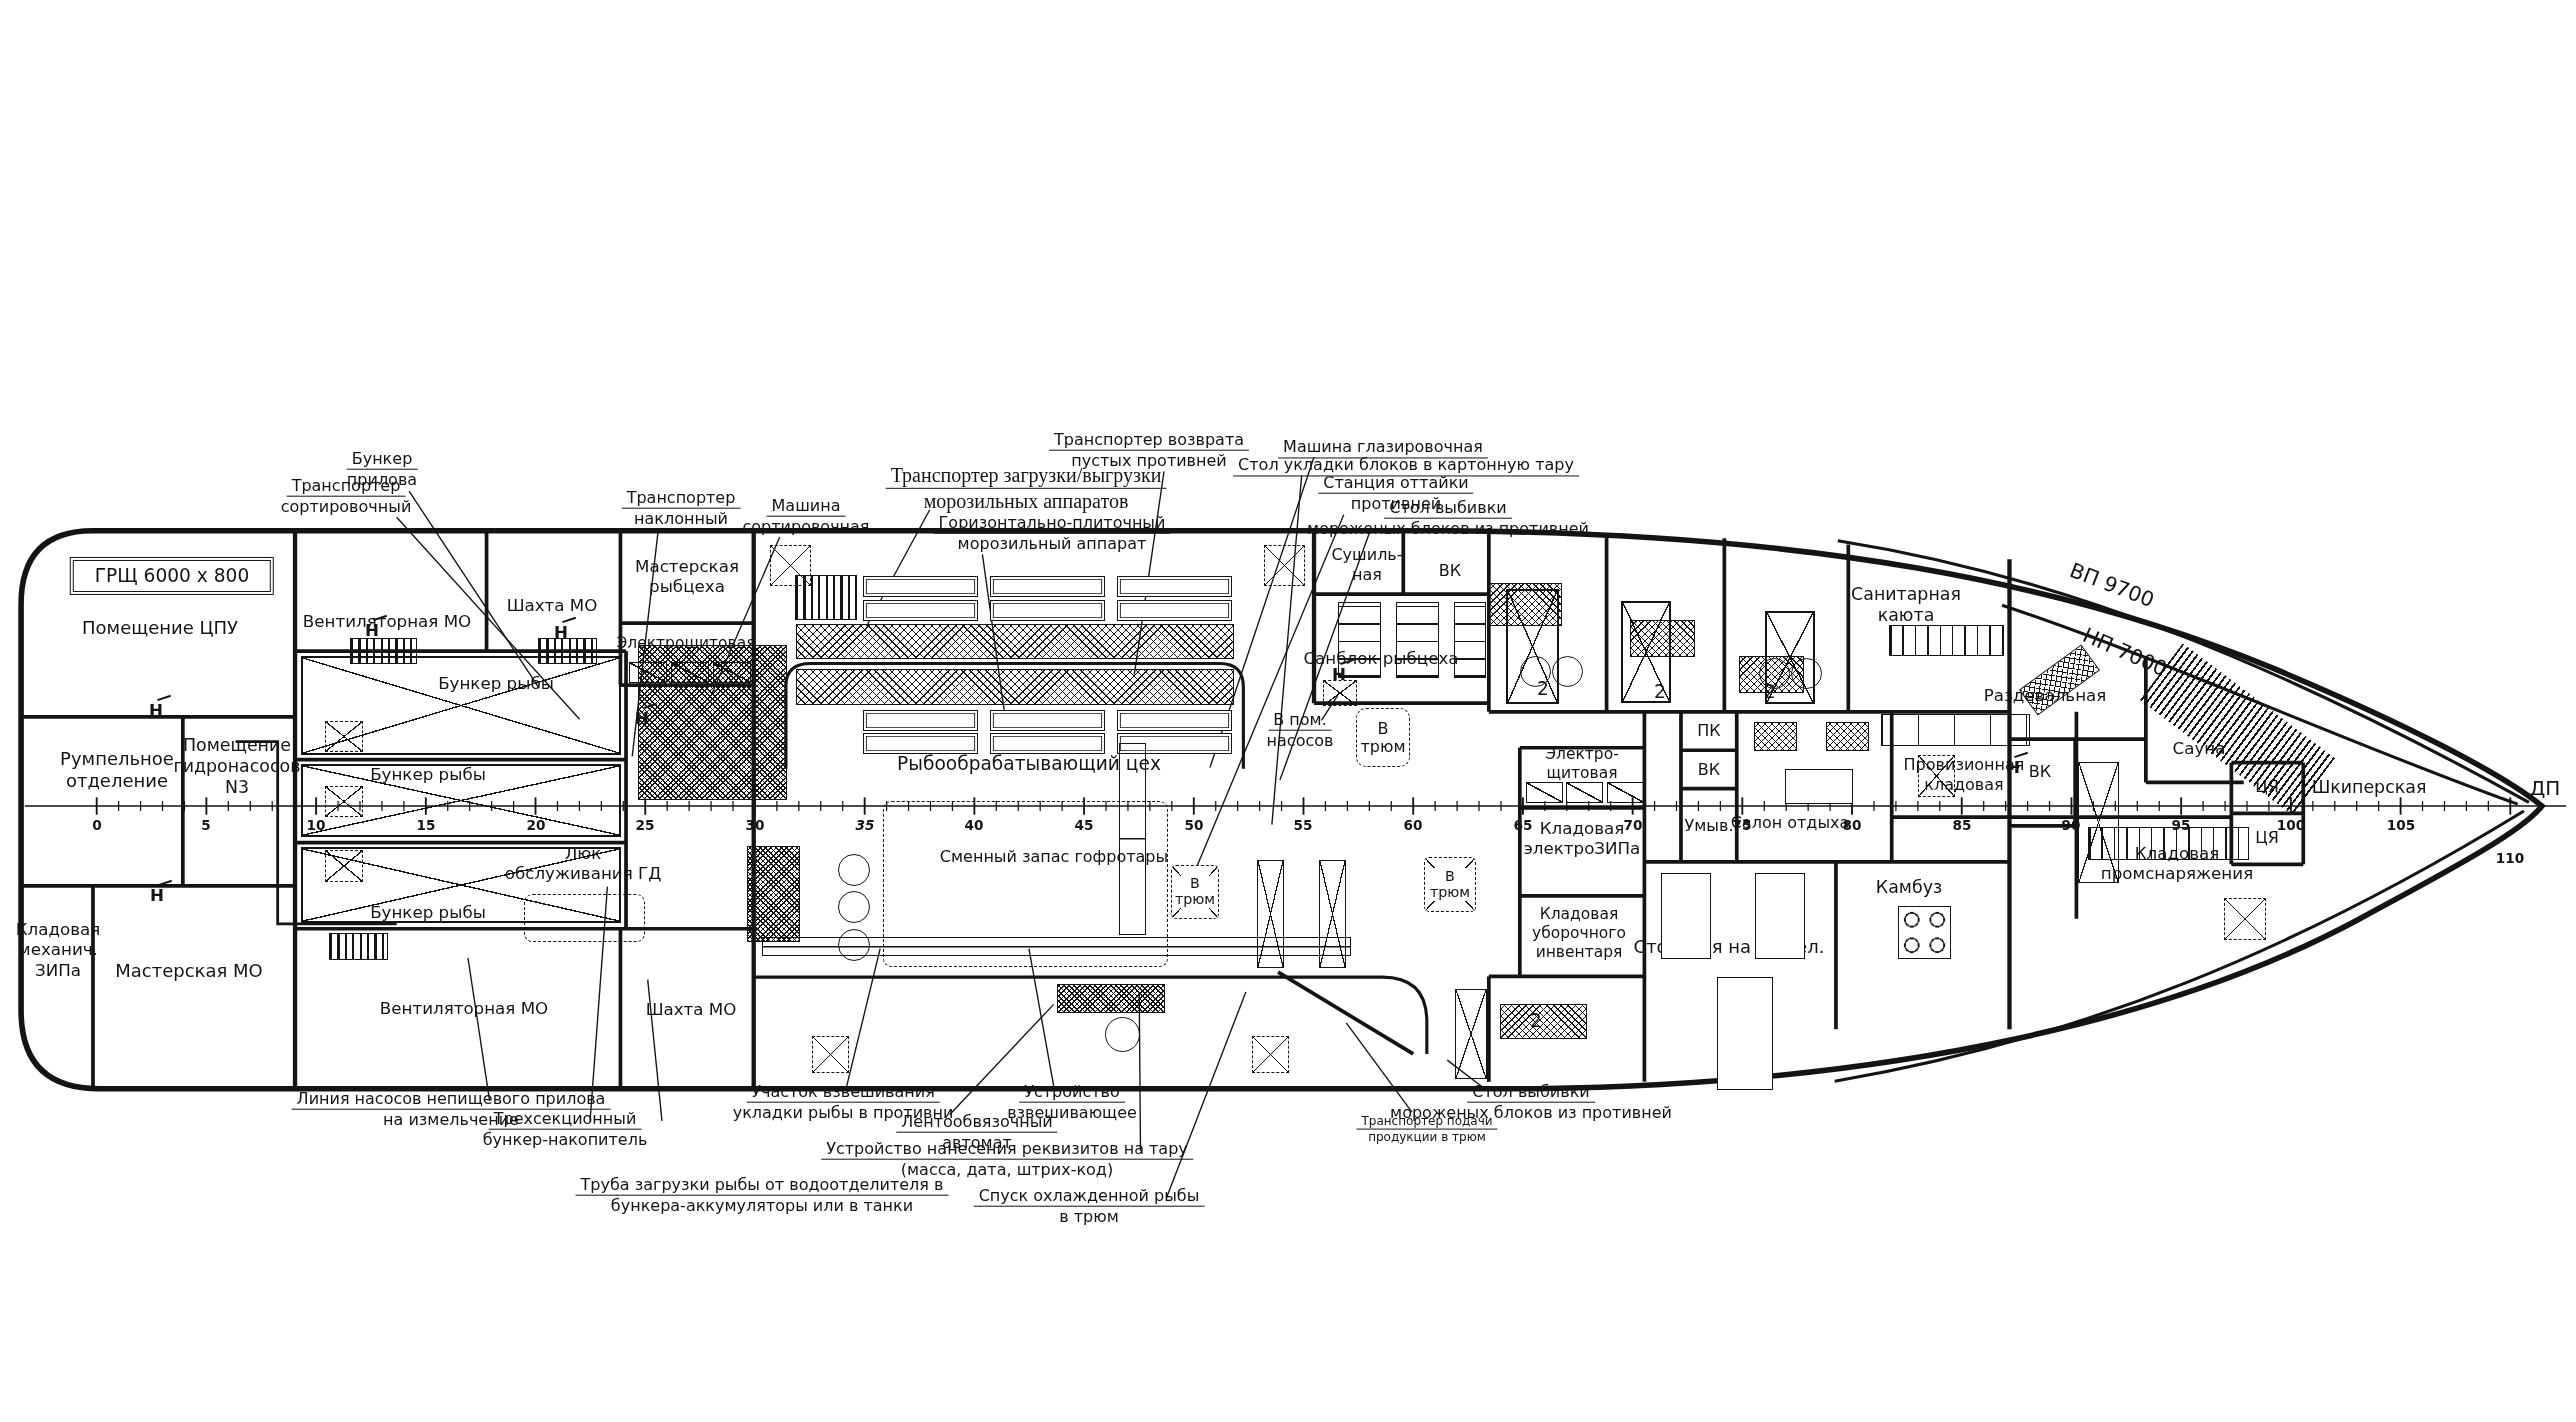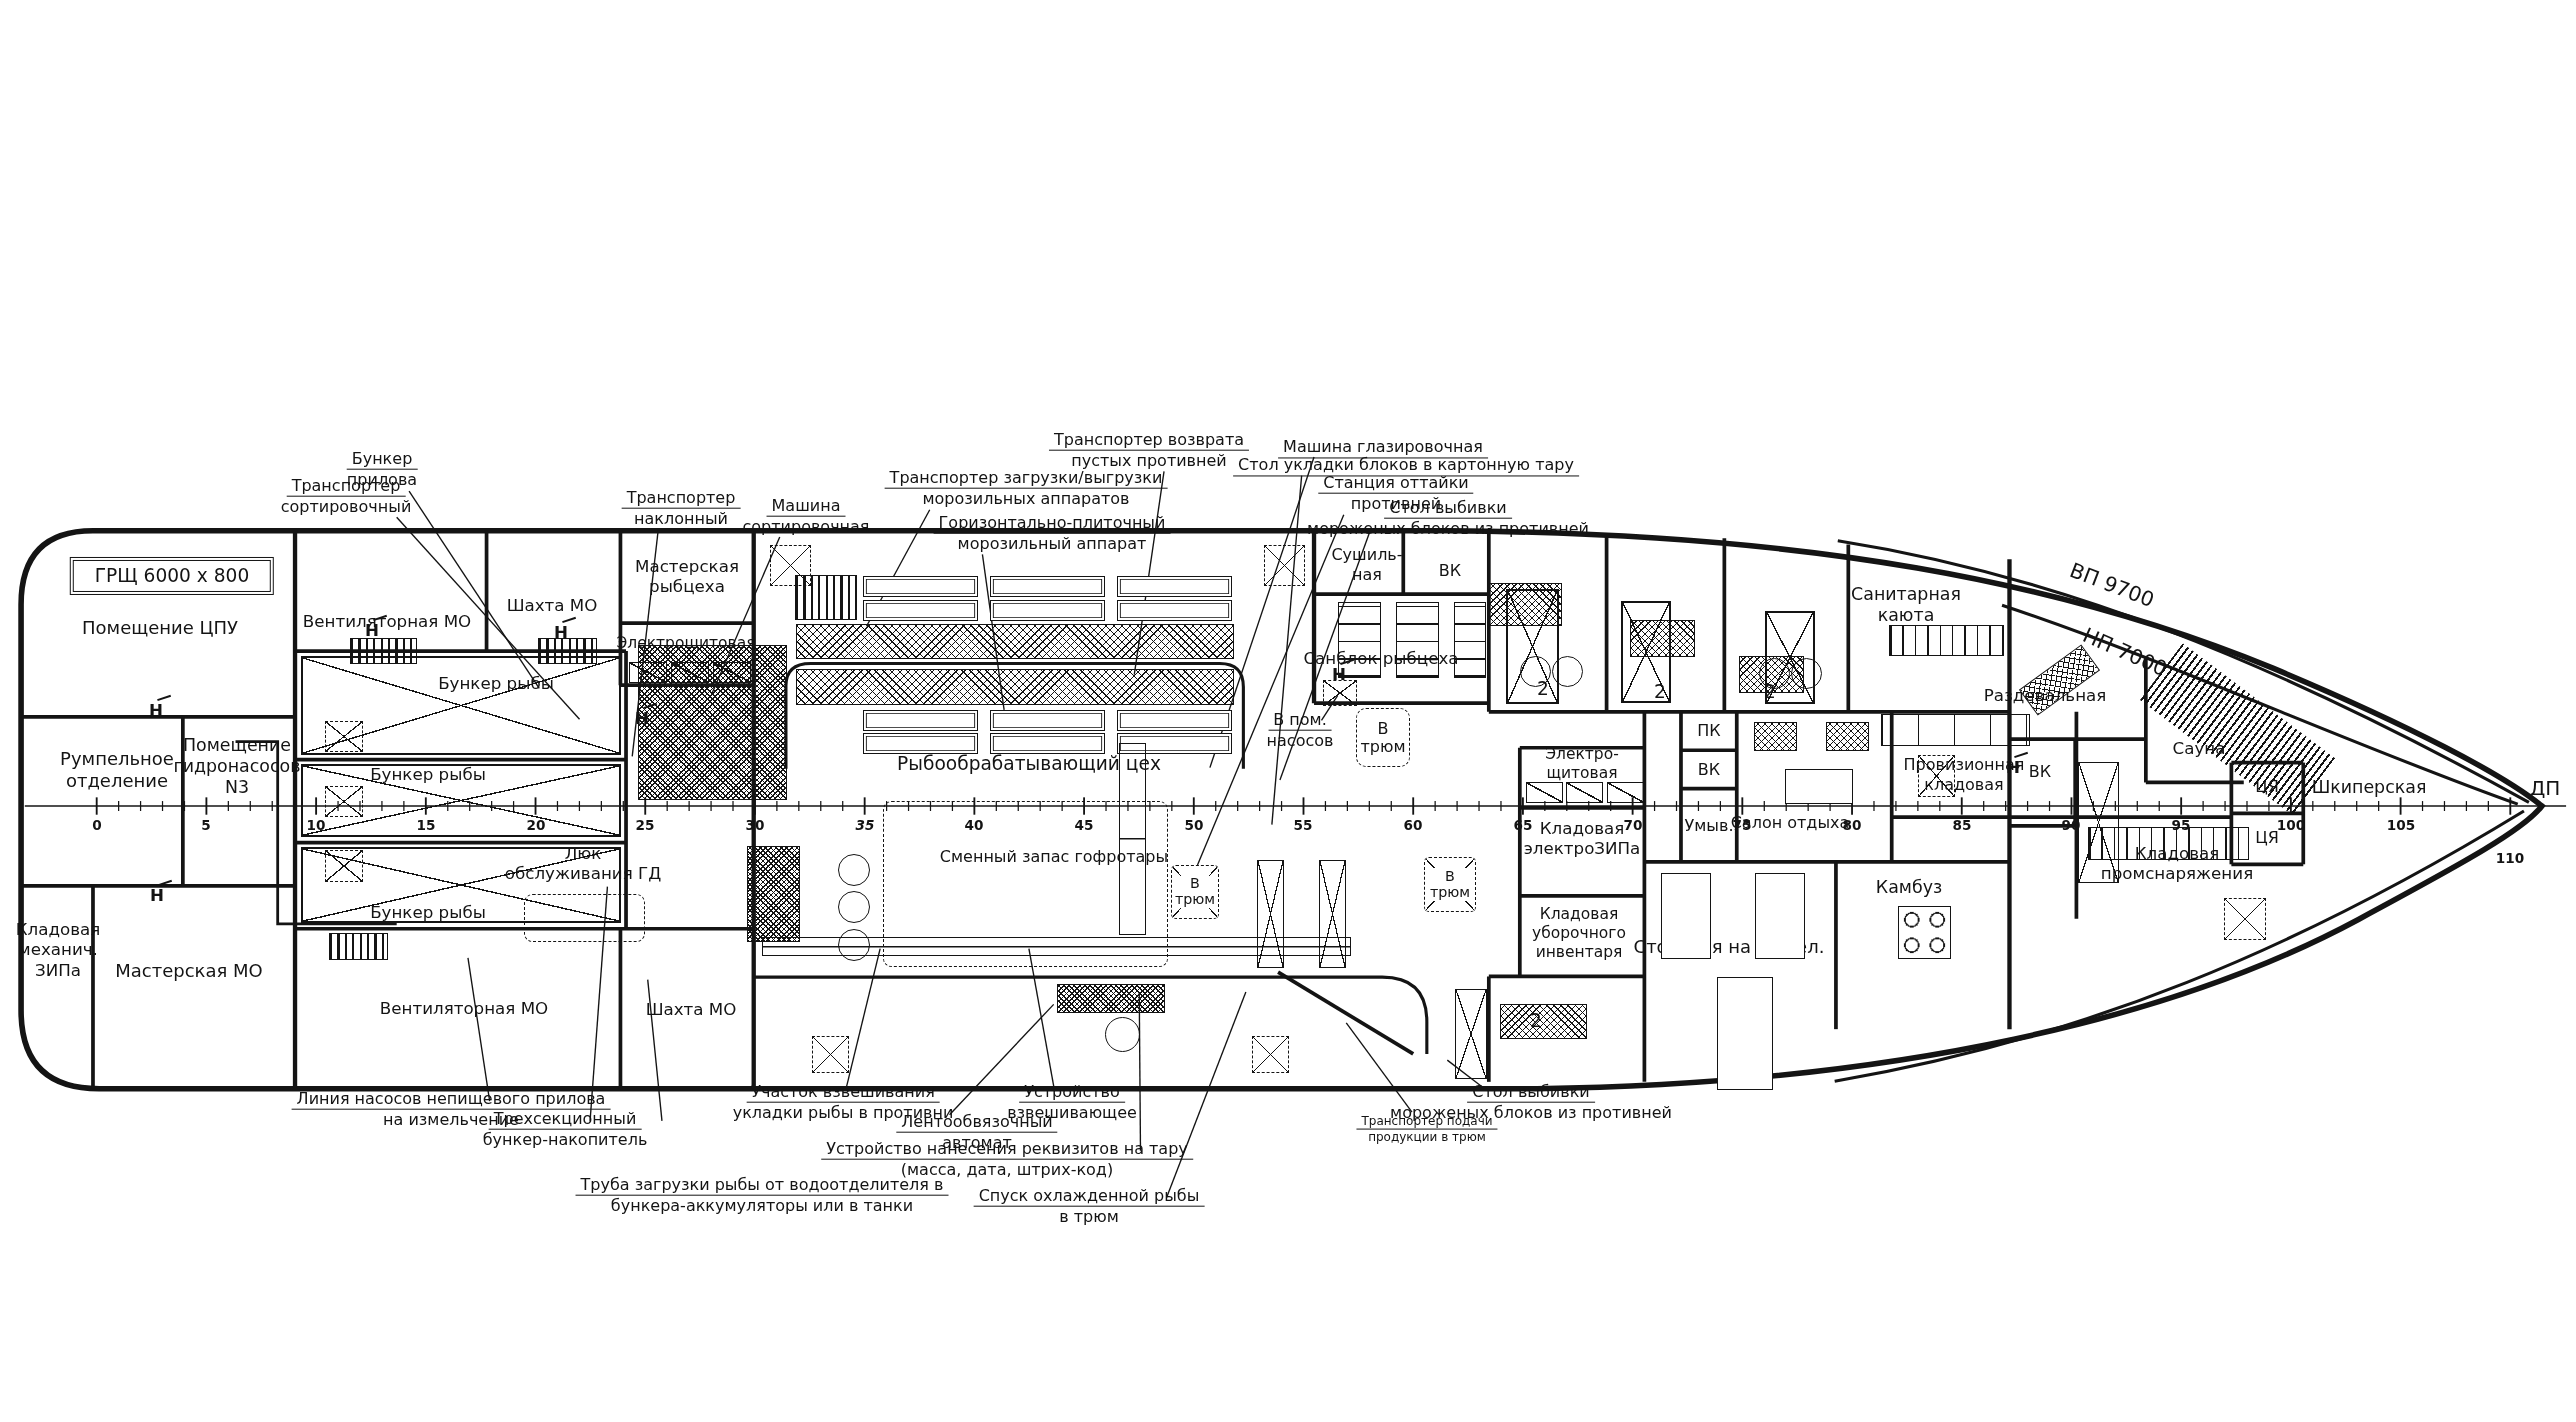--- a/index.html
+++ b/index.html
@@ -342,21 +342,21 @@
       <div class="lbl" style="left: 2199px; top: 748px; font-size: 16.7px;">Сауна</div>
       <div class="lbl" style="left: 2267px; top: 787px; font-size: 16px;">ЦЯ</div>
       <div class="lbl" style="left: 2267px; top: 838px; font-size: 16px;">ЦЯ</div>
       <div class="lbl" style="left: 2369px; top: 788px; font-size: 17.4px;">Шкиперская</div>
       <div class="lbl" style="left: 2177px; top: 863px; font-size: 16.7px;">Кладовая
 промснаряжения</div>
       <div class="lbl callout" style="left: 382px; top: 469px; font-size: 16px;"><div><span class="u">Бункер</span></div><div><span>прилова</span></div></div>
       <div class="lbl callout" style="left: 346px; top: 496px; font-size: 16px;"><div><span class="u">Транспортер</span></div><div><span>сортировочный</span></div></div>
       <div class="lbl callout" style="left: 681px; top: 508px; font-size: 16px;"><div><span class="u">Транспортер</span></div><div><span>наклонный</span></div></div>
       <div class="lbl callout" style="left: 806px; top: 516px; font-size: 16px;"><div><span class="u">Машина</span></div><div><span>сортировочная</span></div></div>
-      <div class="lbl callout" style="left: 1026px; top: 488px; font-size: 16px;"><div><span class="u">Транспортер загрузки/выгрузки</span></div><div><span>морозильных аппаратов</span></div></div>
+      <div class="lbl callout" style="left: 1026px; top: 488px; font-size: 20px; font-family: Liberation Serif, serif;"><div><span class="u">Транспортер загрузки/выгрузки</span></div><div><span>морозильных аппаратов</span></div></div>
       <div class="lbl callout" style="left: 1052px; top: 533px; font-size: 16px;"><div><span class="u">Горизонтально-плиточный</span></div><div><span>морозильный аппарат</span></div></div>
       <div class="lbl callout" style="left: 1105px; top: 450px; font-size: 16px; margin-left: 44px;"><div><span class="u">Транспортер  возврата</span></div><div><span>пустых  противней</span></div></div>
       <div class="lbl callout" style="left: 1383px; top: 448px; font-size: 16px;"><div><span class="u">Машина  глазировочная</span></div></div>
       <div class="lbl callout" style="left: 1406px; top: 466px; font-size: 16px;"><div><span class="u">Стол  укладки  блоков  в  картонную  тару</span></div></div>
       <div class="lbl callout" style="left: 1396px; top: 493px; font-size: 16px;"><div><span class="u">Станция  оттайки</span></div><div><span>противней</span></div></div>
       <div class="lbl callout" style="left: 1448px; top: 518px; font-size: 16px;"><div><span class="u">Стол  выбивки</span></div><div><span>мороженых  блоков  из  противней</span></div></div>
       <div class="lbl callout" style="left: 1300px; top: 730px; font-size: 16px;"><div><span class="u">В  пом.</span></div><div><span>насосов</span></div></div>
       <div class="lbl callout" style="left: 451px; top: 1109px; font-size: 16px;"><div><span class="u">Линия  насосов  непищевого  прилова</span></div><div><span>на  измельчение</span></div></div>
       <div class="lbl callout" style="left: 565px; top: 1129px; font-size: 16px;"><div><span class="u">Трехсекционный</span></div><div><span>бункер-накопитель</span></div></div>
       <div class="lbl callout" style="left: 762px; top: 1155px; font-size: 16px; margin-top: 40px;"><div><span class="u">Труба  загрузки  рыбы  от  водоотделителя  в</span></div><div><span>бункера-аккумуляторы  или  в  танки</span></div></div>

